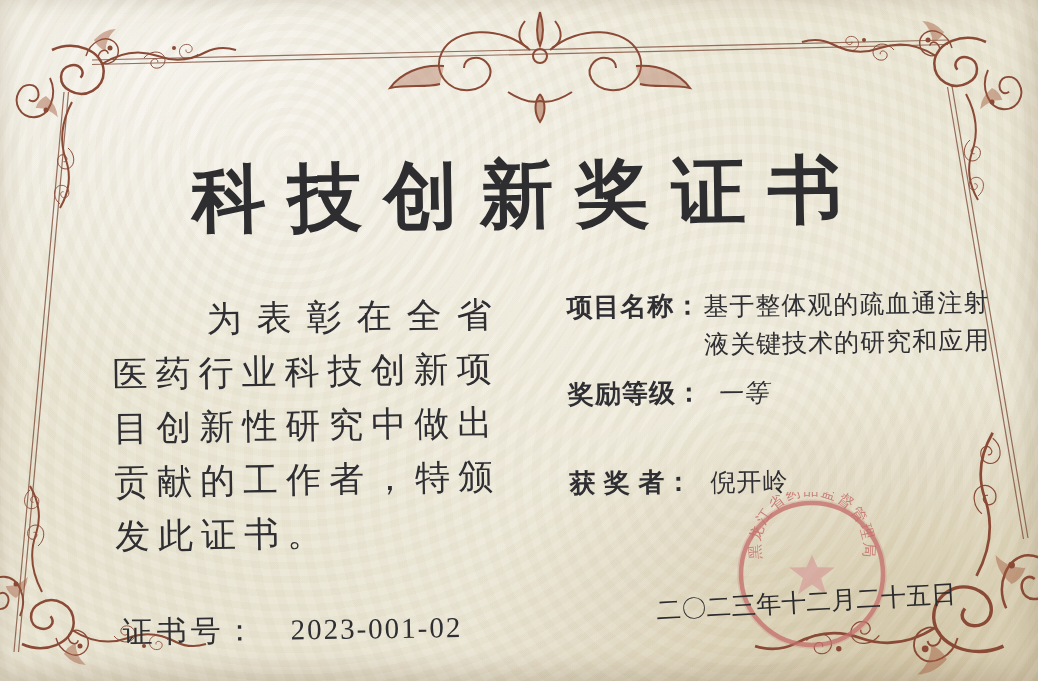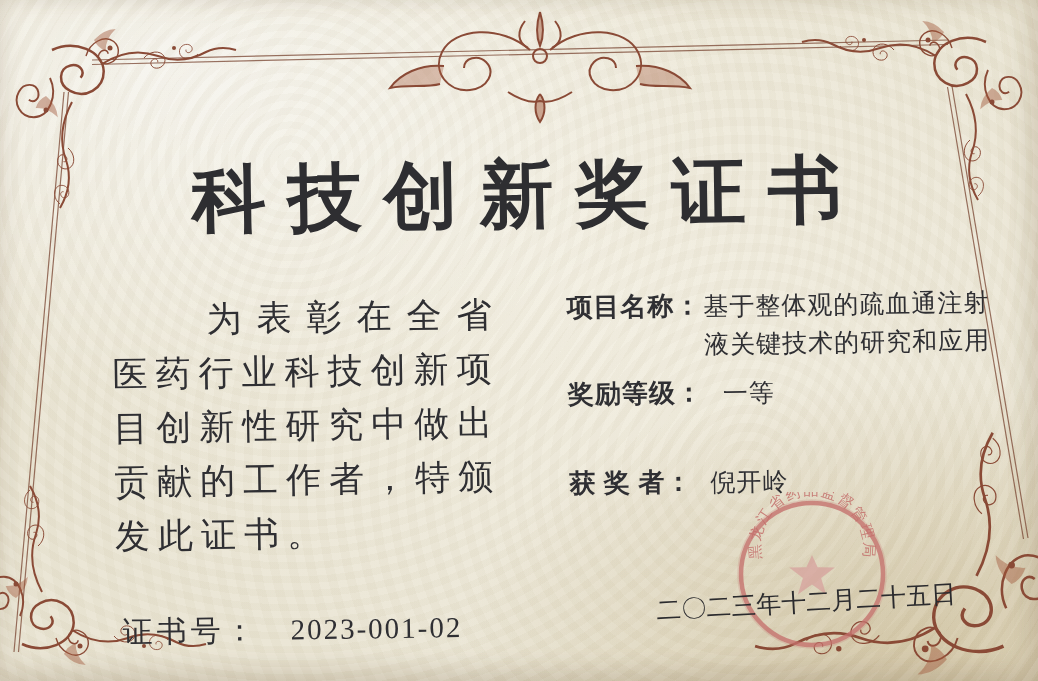--- a/index.html
+++ b/index.html
@@ -134,21 +134,21 @@
     <div class="field-row row-project">
       <span class="field-label">项目名称：</span>
       <span class="field-value">
         <div>基于整体观的疏血通注射</div>
         <div>液关键技术的研究和应用</div>
       </span>
     </div>
 
     <div class="field-row row-grade">
       <span class="field-label">奖励等级：</span>
-      <span class="field-value" style="margin-left:20px;">一等</span>
+      <span class="field-value" style="margin-left:14px;font-style:italic;">一等</span>
     </div>
 
     <div class="field-row row-winner">
       <span class="field-label">获 奖 者：</span>
       <span class="field-value" style="margin-left:18px;">倪开岭</span>
     </div>
 
     <div class="certno">
       <span class="lbl">证书号：</span>
       <span class="val">2023-001-02</span>

